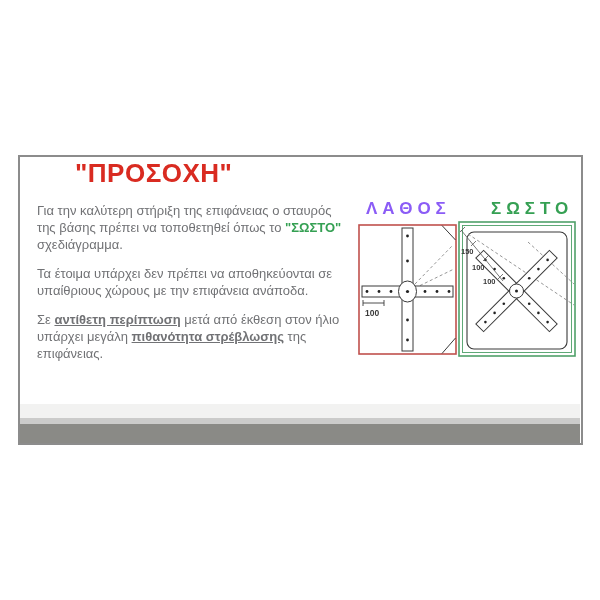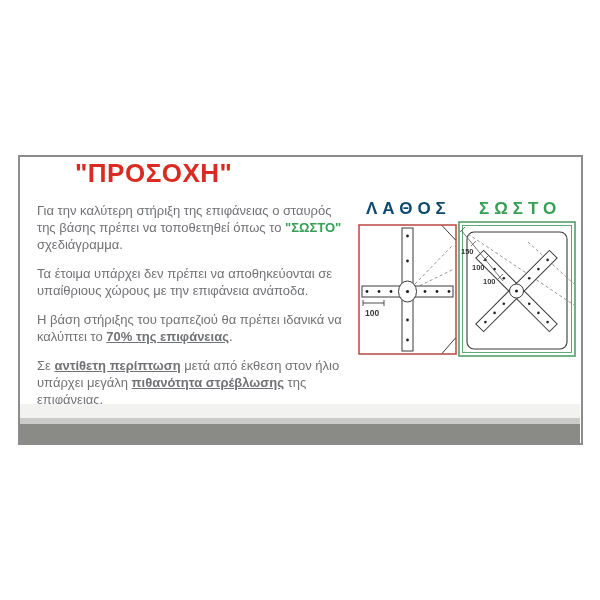--- a/index.html
+++ b/index.html
@@ -24,43 +24,42 @@
   .text-col p{margin:12px;padding:0;}
   .p1,.p2{margin-bottom:7px;}
   .p3{margin-bottom:5px;}
   .p4{margin-bottom:11px;}
   .green-bold{color:#35a053;font-weight:bold;}
   .u-bold{font-weight:bold;text-decoration:underline;}
   .diag-label{
     position:absolute;top:199px;font-size:17px;font-weight:bold;letter-spacing:5px;
     white-space:nowrap;
   }
-  .label-wrong{left:366px;color:#0c4a6e;}
-  .label-correct{left:479px;color:#35a053;}
+  .label-wrong{left:366px;color:#8b5cf6;}
+  .label-correct{left:491px;color:#35a053;}
   .diag{position:absolute;}
   .diag-wrong{left:358px;top:224px;width:99px;height:131px;}
   .diag-correct{left:458px;top:221px;width:118px;height:136px;}
   .footer-strip-light{position:absolute;left:20px;top:404px;width:560px;height:14px;background:#f2f2f1;}
   .footer-strip-mid{position:absolute;left:20px;top:418px;width:560px;height:6px;background:#cbcbca;}
   .footer-bar{position:absolute;left:20px;top:424px;width:560px;height:19px;background:#8a8a86;}
   .dim-text{font-family:"Liberation Sans","DejaVu Sans",sans-serif;font-weight:bold;fill:#3a3a3a;}
 </style>
 </head>
 <body>
 
 <div class="page">
 
   <div class="notice-box"></div>
 
   <div class="title">"ΠΡΟΣΟΧΗ"</div>
 
   <div class="text-col">
     <p class="p1"><span>Για την καλύτερη στήριξη της επιφάνειας ο σταυρός της βάσης πρέπει να τοποθετηθεί όπως το </span><span class="green-bold">"ΣΩΣΤΟ"</span><span> σχεδιάγραμμα.</span></p>
     <p class="p2">Τα έτοιμα υπάρχει δεν πρέπει να αποθηκεύονται σε υπαίθριους χώρους με την επιφάνεια ανάποδα.</p>
-    <p class="p4"><span>Η βάση στήριξης του τραπεζιού θα πρέπει ιδανικά να καλύπτει το </span><span class="u-bold">70% της επιφάνειας</span><span>.</span></p>
     <p class="p5"><span>Σε </span><span class="u-bold">αντίθετη περίπτωση</span><span> μετά από έκθεση στον ήλιο υπάρχει μεγάλη </span><span class="u-bold">πιθανότητα στρέβλωσης</span><span> της επιφάνειας.</span></p>
   </div>
 
   <div class="diag-label label-wrong">ΛΑΘΟΣ</div>
   <div class="diag-label label-correct">ΣΩΣΤΟ</div>
 
   <svg class="diag diag-wrong" viewBox="0 0 99 131" xmlns="http://www.w3.org/2000/svg">
     <rect x="1" y="1" width="97" height="129" fill="#ffffff" stroke="#c0504d" stroke-width="1.6"></rect>
     <path d="M84 1.5 L97.5 16 M97.5 114 L84 129.5" stroke="#3a3a3a" stroke-width="1" fill="none"></path>
     <path d="M57 60 L95 21 M57 64 L96 45" stroke="#8a8a8a" stroke-width="0.9" stroke-dasharray="3 2.5" fill="none"></path>

